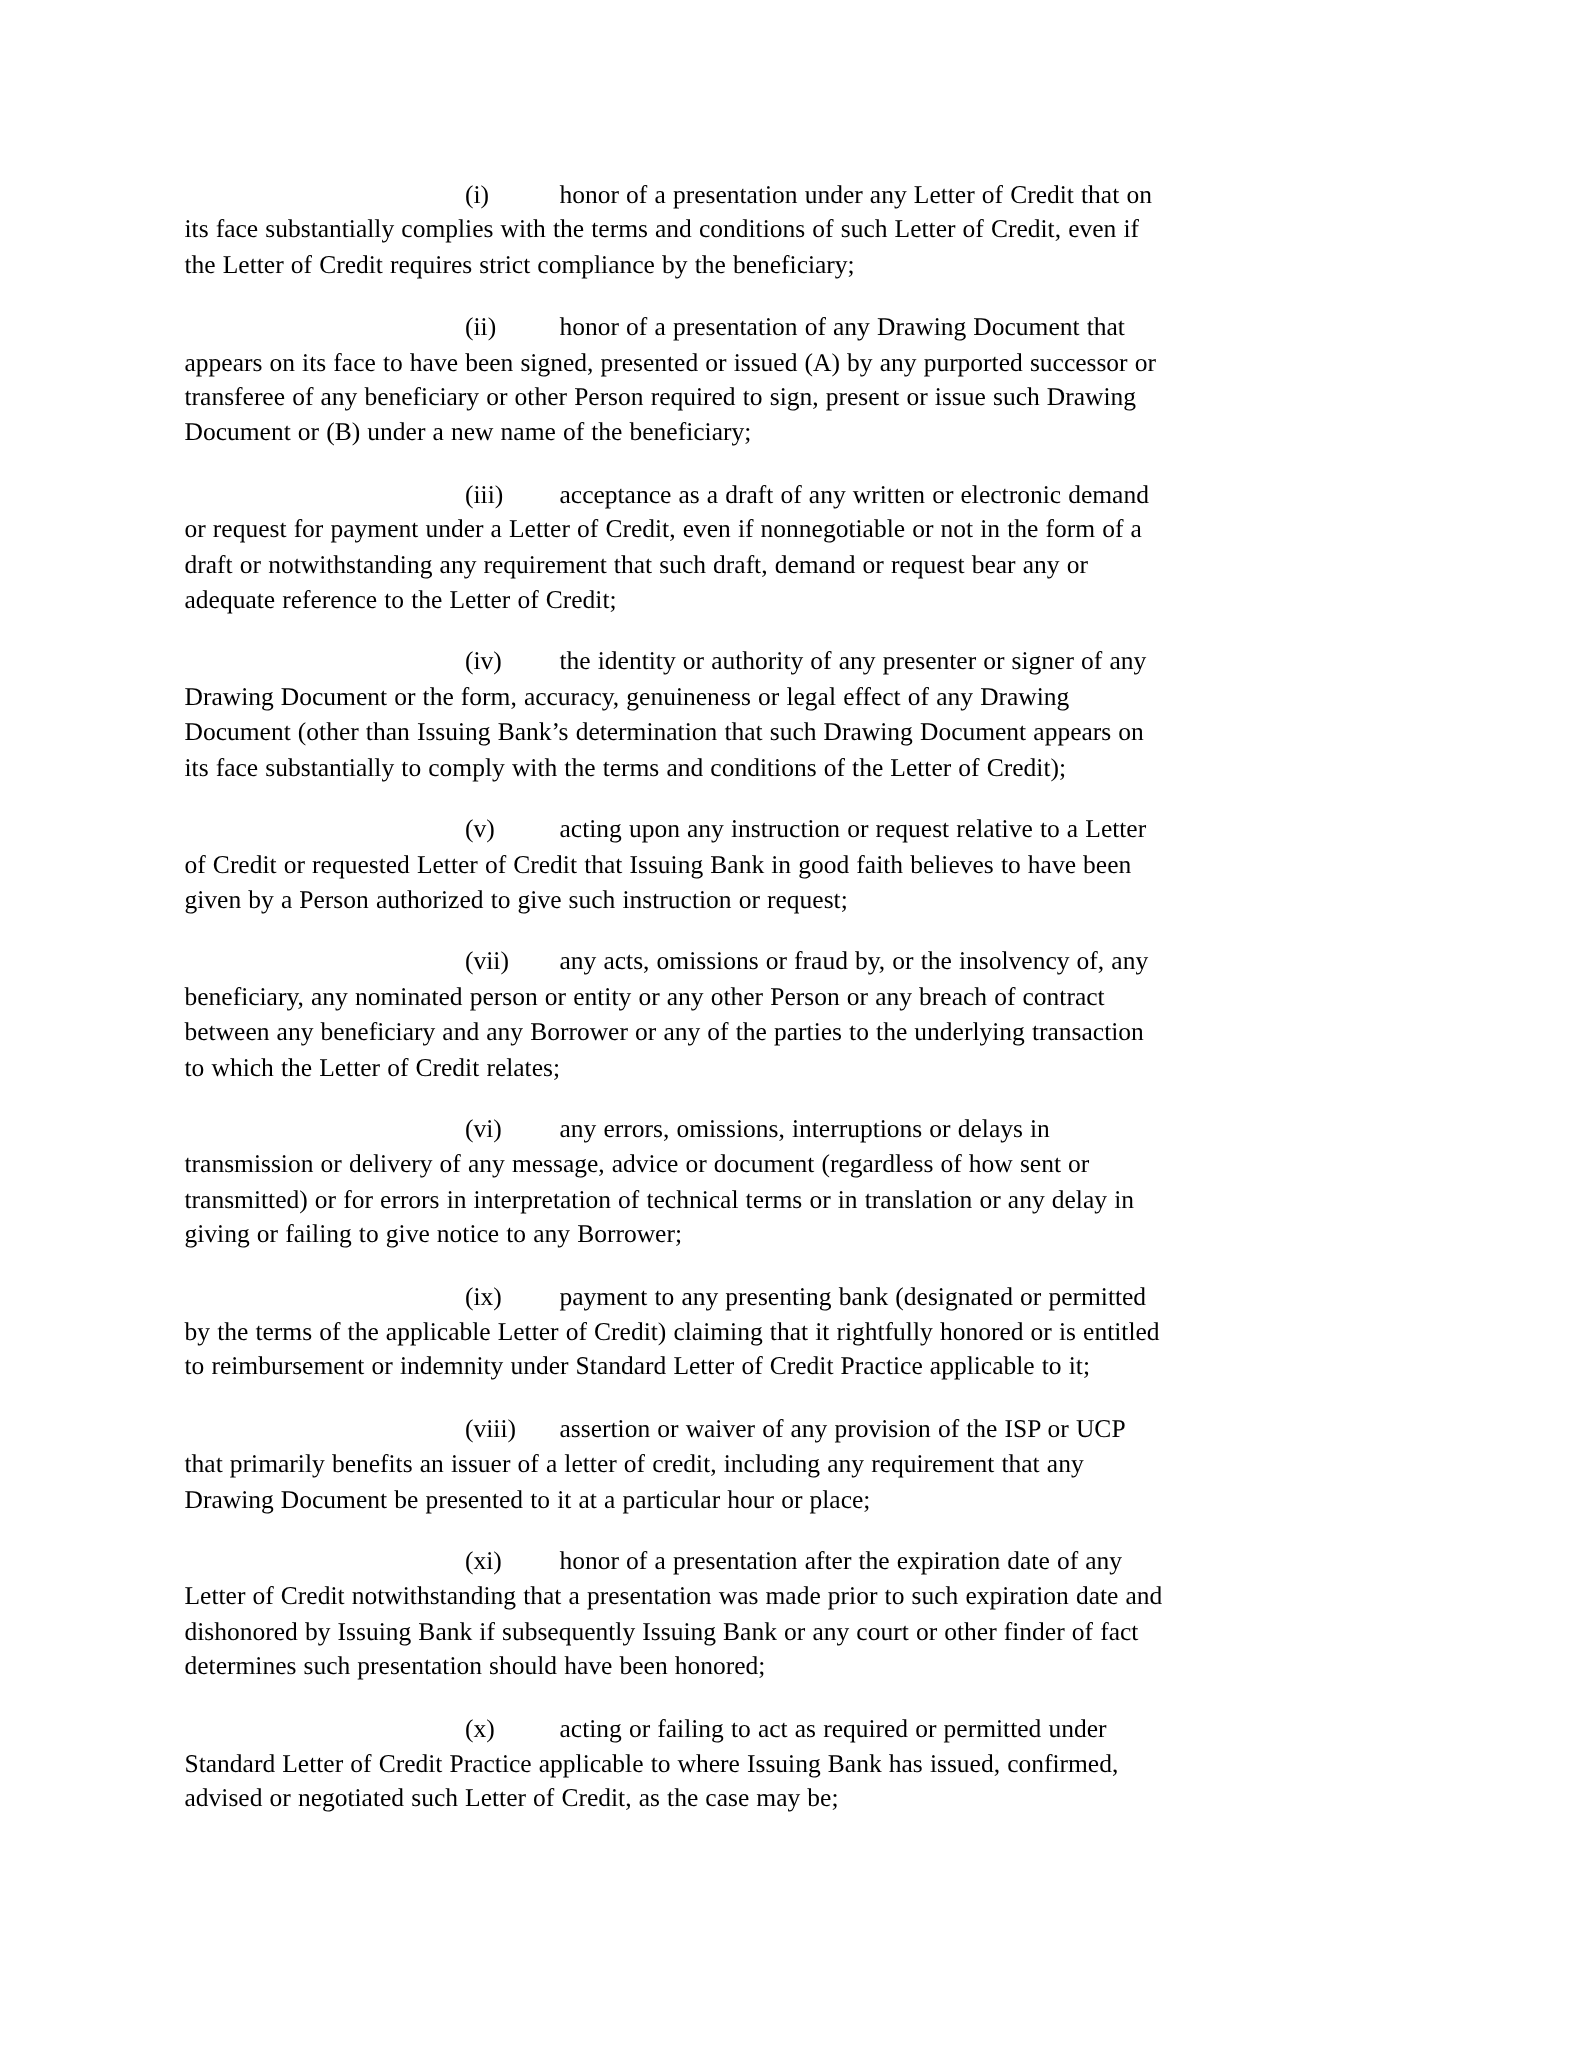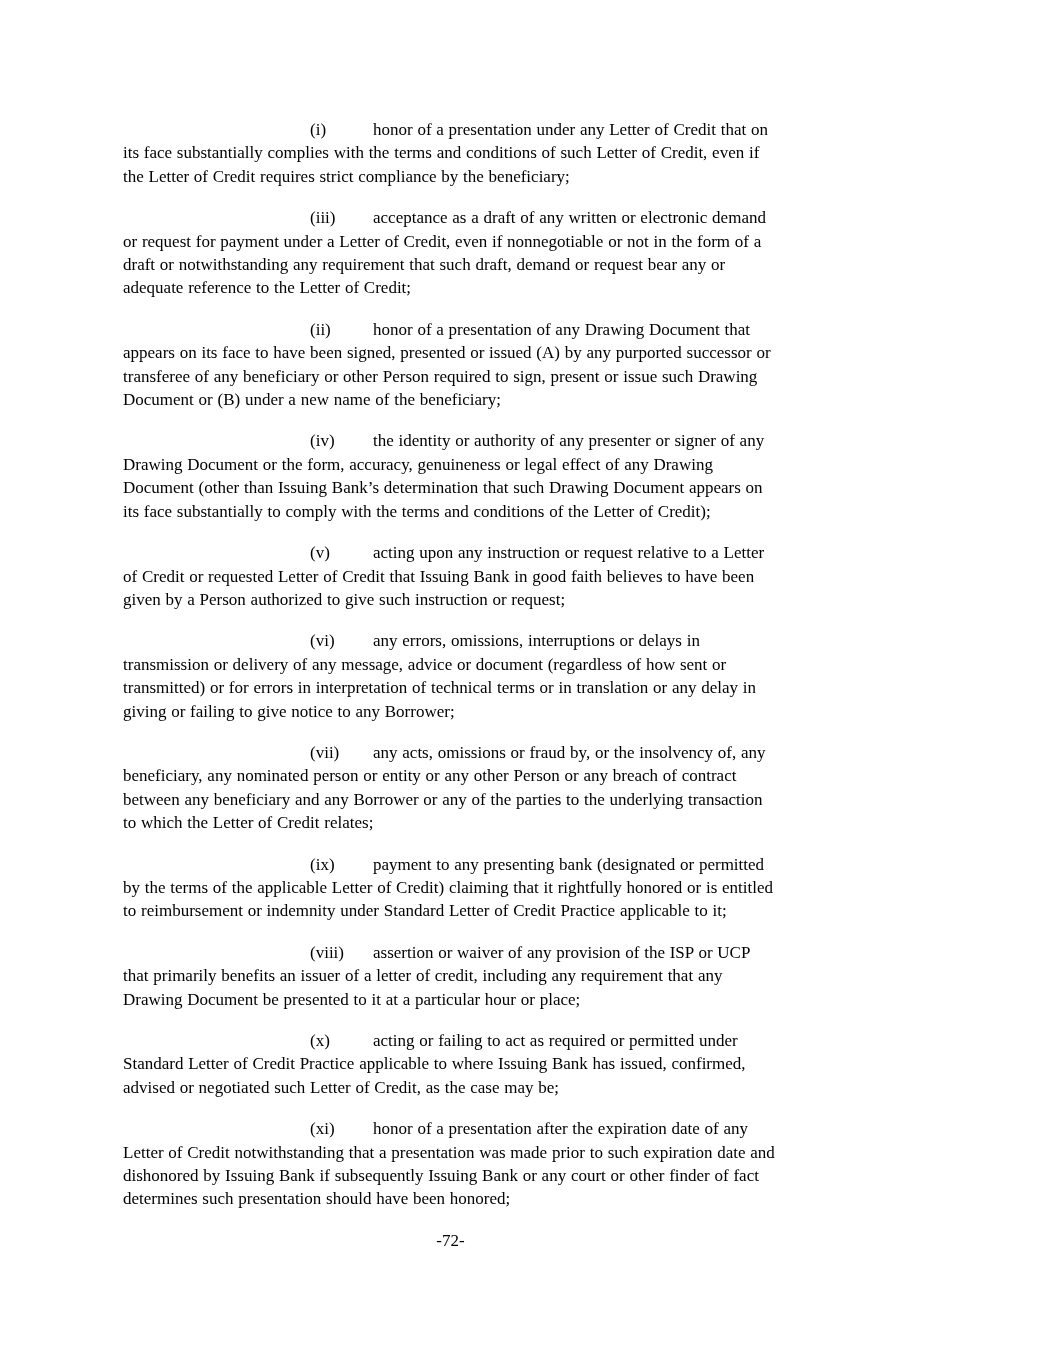--- a/index.html
+++ b/index.html
@@ -41,36 +41,35 @@
     line-height: 23.4px;
   }
 </style>
 </head>
 <body>
 
 <div class="page">
 
   <p class="clause"><span class="pnum">(i)</span><span>honor of a presentation under any Letter of Credit that on its face substantially complies with the terms and conditions of such Letter of Credit, even if the Letter of Credit requires strict compliance by the beneficiary;</span></p>
 
+  <p class="clause"><span class="pnum">(ii)</span><span>honor of a presentation of any Drawing Document that appears on its face to have been signed, presented or issued (A) by any purported successor or transferee of any beneficiary or other Person required to sign, present or issue such Drawing Document or (B) under a new name of the beneficiary;</span></p>
+
   <p class="clause"><span class="pnum">(iii)</span><span>acceptance as a draft of any written or electronic demand or request for payment under a Letter of Credit, even if nonnegotiable or not in the form of a draft or notwithstanding any requirement that such draft, demand or request bear any or adequate reference to the Letter of Credit;</span></p>
-
-  <p class="clause"><span class="pnum">(ii)</span><span>honor of a presentation of any Drawing Document that appears on its face to have been signed, presented or issued (A) by any purported successor or transferee of any beneficiary or other Person required to sign, present or issue such Drawing Document or (B) under a new name of the beneficiary;</span></p>
 
   <p class="clause"><span class="pnum">(iv)</span><span>the identity or authority of any presenter or signer of any Drawing Document or the form, accuracy, genuineness or legal effect of any Drawing Document (other than Issuing Bank’s determination that such Drawing Document appears on its face substantially to comply with the terms and conditions of the Letter of Credit);</span></p>
 
   <p class="clause"><span class="pnum">(v)</span><span>acting upon any instruction or request relative to a Letter of Credit or requested Letter of Credit that Issuing Bank in good faith believes to have been given by a Person authorized to give such instruction or request;</span></p>
 
+  <p class="clause"><span class="pnum">(vii)</span><span>any acts, omissions or fraud by, or the insolvency of, any beneficiary, any nominated person or entity or any other Person or any breach of contract between any beneficiary and any Borrower or any of the parties to the underlying transaction to which the Letter of Credit relates;</span></p>
+
   <p class="clause"><span class="pnum">(vi)</span><span>any errors, omissions, interruptions or delays in transmission or delivery of any message, advice or document (regardless of how sent or transmitted) or for errors in interpretation of technical terms or in translation or any delay in giving or failing to give notice to any Borrower;</span></p>
-
-  <p class="clause"><span class="pnum">(vii)</span><span>any acts, omissions or fraud by, or the insolvency of, any beneficiary, any nominated person or entity or any other Person or any breach of contract between any beneficiary and any Borrower or any of the parties to the underlying transaction to which the Letter of Credit relates;</span></p>
 
   <p class="clause"><span class="pnum">(ix)</span><span>payment to any presenting bank (designated or permitted by the terms of the applicable Letter of Credit) claiming that it rightfully honored or is entitled to reimbursement or indemnity under Standard Letter of Credit Practice applicable to it;</span></p>
 
   <p class="clause"><span class="pnum">(viii)</span><span>assertion or waiver of any provision of the ISP or UCP that primarily benefits an issuer of a letter of credit, including any requirement that any Drawing Document be presented to it at a particular hour or place;</span></p>
 
+  <p class="clause"><span class="pnum">(xi)</span><span>honor of a presentation after the expiration date of any Letter of Credit notwithstanding that a presentation was made prior to such expiration date and dishonored by Issuing Bank if subsequently Issuing Bank or any court or other finder of fact determines such presentation should have been honored;</span></p>
+
   <p class="clause"><span class="pnum">(x)</span><span>acting or failing to act as required or permitted under Standard Letter of Credit Practice applicable to where Issuing Bank has issued, confirmed, advised or negotiated such Letter of Credit, as the case may be;</span></p>
 
-  <p class="clause"><span class="pnum">(xi)</span><span>honor of a presentation after the expiration date of any Letter of Credit notwithstanding that a presentation was made prior to such expiration date and dishonored by Issuing Bank if subsequently Issuing Bank or any court or other finder of fact determines such presentation should have been honored;</span></p>
 
-
-  <div class="footer">-72-</div>
 
 </div>
 
 </body></html>

